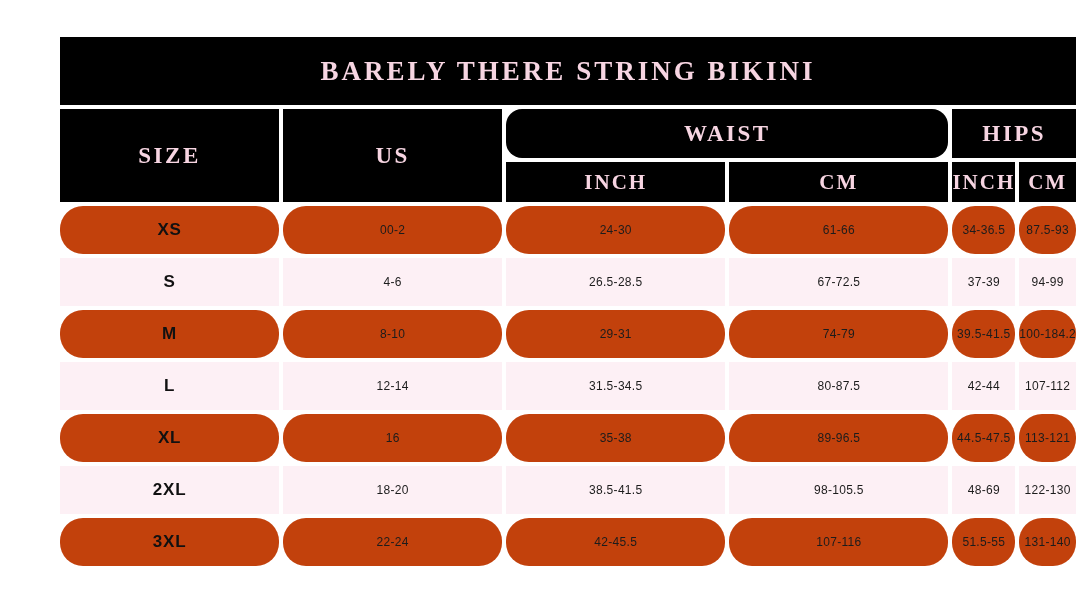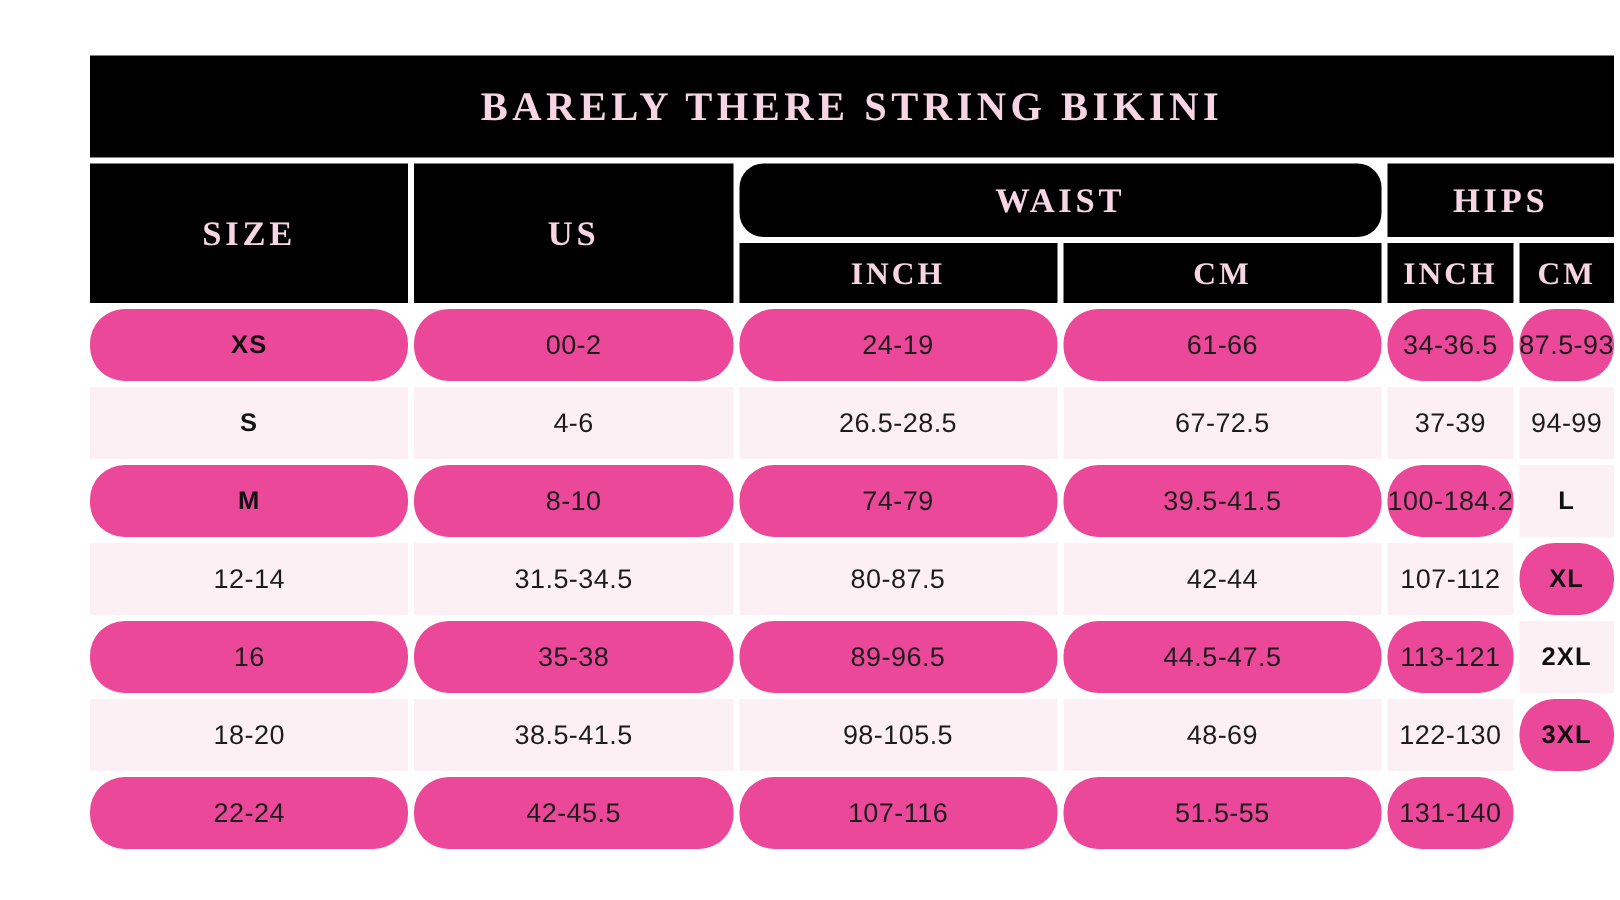--- a/index.html
+++ b/index.html
@@ -50,25 +50,25 @@
   }
   .h-main { font-size: 23px; letter-spacing: 2.5px; }
   .h-sub  { font-size: 21px; letter-spacing: 2px; }
   .span-rows { grid-row: 1 / 3; }
   .h-waist { grid-column: 3 / 5; border-radius: 16px; }
   .h-hips  { grid-column: 5 / 7; }
   .cell {
     display: flex;
     align-items: center;
     justify-content: center;
-    font-size: 18px;
+    font-size: 12px;
     color: #1c1c1c;
     letter-spacing: 0.3px;
   }
-  .c-pink  { background: #ec4899; border-radius: 23px; }
+  .c-pink  { background: #c2410c; border-radius: 23px; }
   .c-light { background: #fdf0f5; }
   .size-cell {
     font-weight: bold;
     font-size: 17px;
     letter-spacing: 0.8px;
     color: #111111;
   }
 </style>
 </head>
 <body>
@@ -83,34 +83,35 @@
     <div class="hcell h-main span-rows">US</div>
     <div class="hcell h-main h-waist">WAIST</div>
     <div class="hcell h-main h-hips">HIPS</div>
     <div class="hcell h-sub">INCH</div>
     <div class="hcell h-sub">CM</div>
     <div class="hcell h-sub">INCH</div>
     <div class="hcell h-sub">CM</div>
 
     <div class="cell c-pink size-cell">XS</div>
     <div class="cell c-pink">00-2</div>
-    <div class="cell c-pink">24-19</div>
+    <div class="cell c-pink">24-30</div>
     <div class="cell c-pink">61-66</div>
     <div class="cell c-pink">34-36.5</div>
     <div class="cell c-pink">87.5-93</div>
 
     <div class="cell c-light size-cell">S</div>
     <div class="cell c-light">4-6</div>
     <div class="cell c-light">26.5-28.5</div>
     <div class="cell c-light">67-72.5</div>
     <div class="cell c-light">37-39</div>
     <div class="cell c-light">94-99</div>
 
     <div class="cell c-pink size-cell">M</div>
     <div class="cell c-pink">8-10</div>
+    <div class="cell c-pink">29-31</div>
     <div class="cell c-pink">74-79</div>
     <div class="cell c-pink">39.5-41.5</div>
     <div class="cell c-pink">100-184.2</div>
 
     <div class="cell c-light size-cell">L</div>
     <div class="cell c-light">12-14</div>
     <div class="cell c-light">31.5-34.5</div>
     <div class="cell c-light">80-87.5</div>
     <div class="cell c-light">42-44</div>
     <div class="cell c-light">107-112</div>

